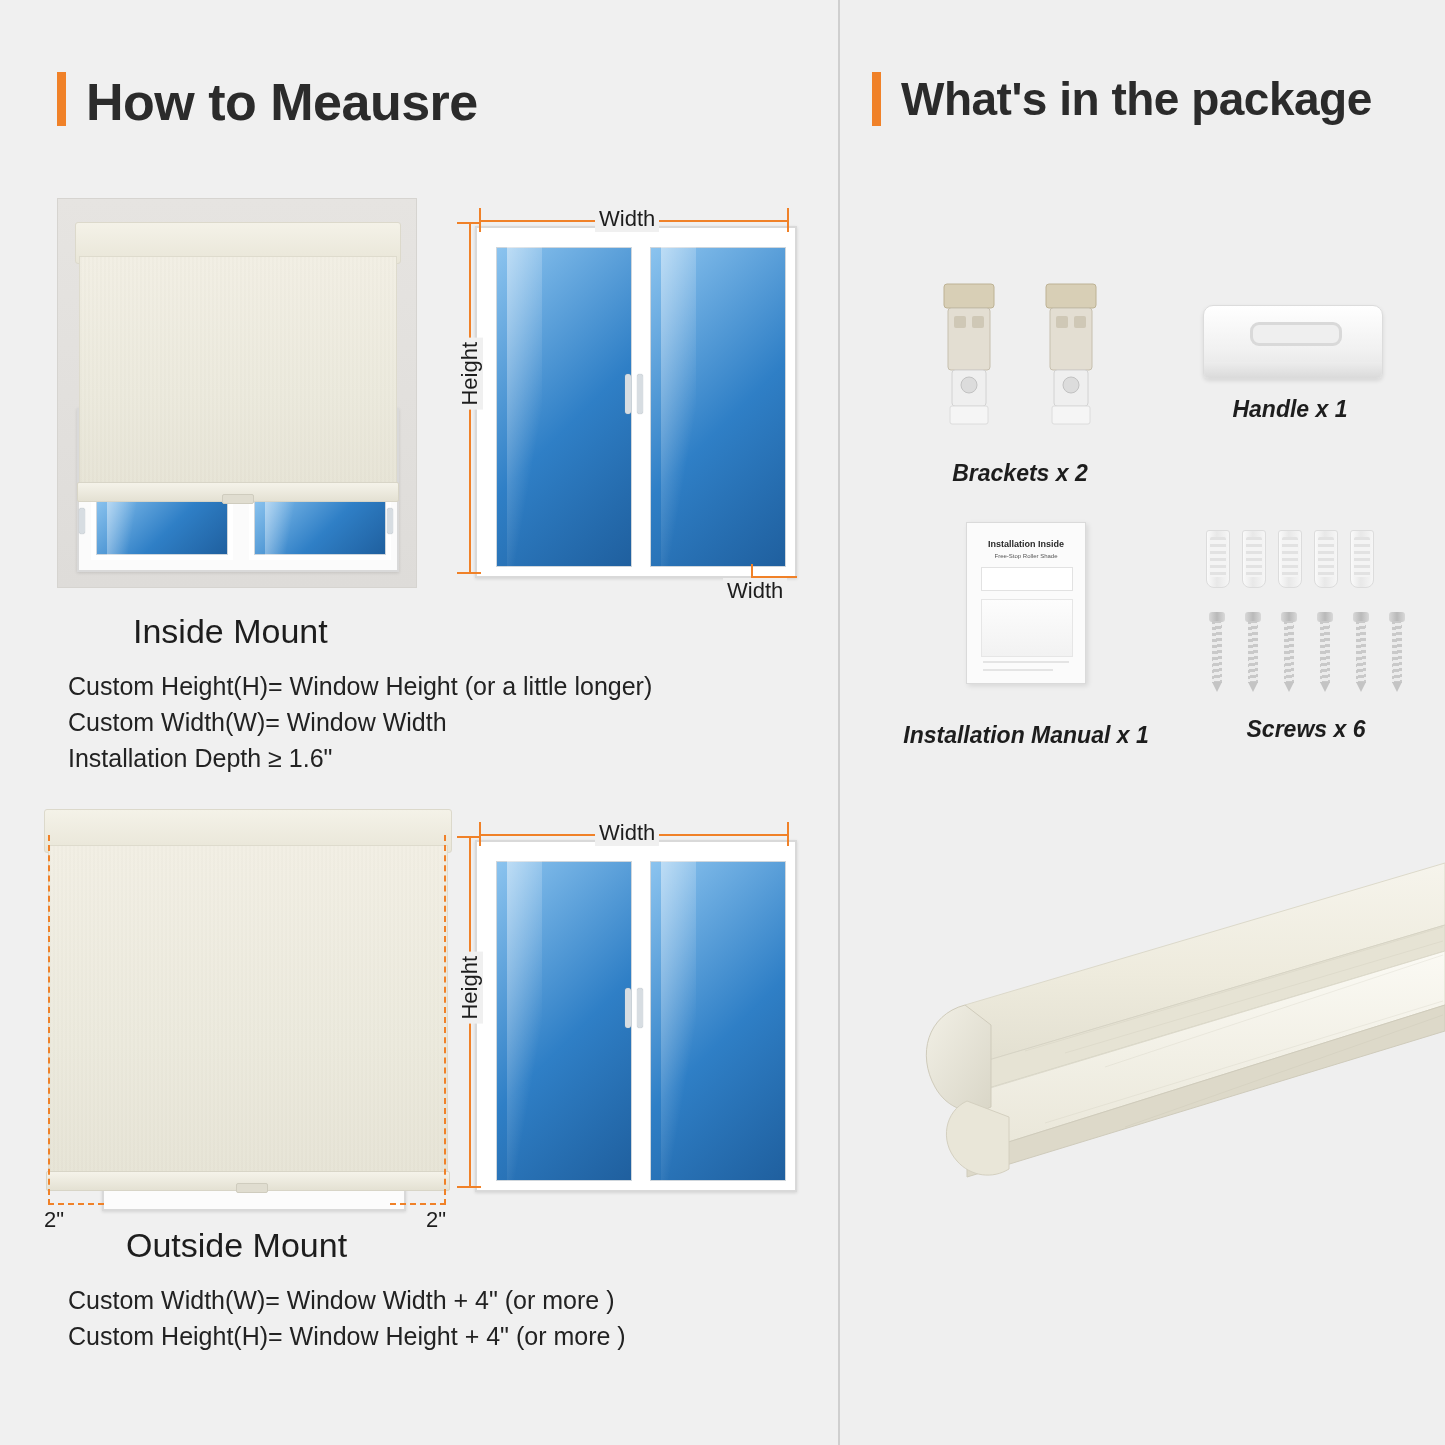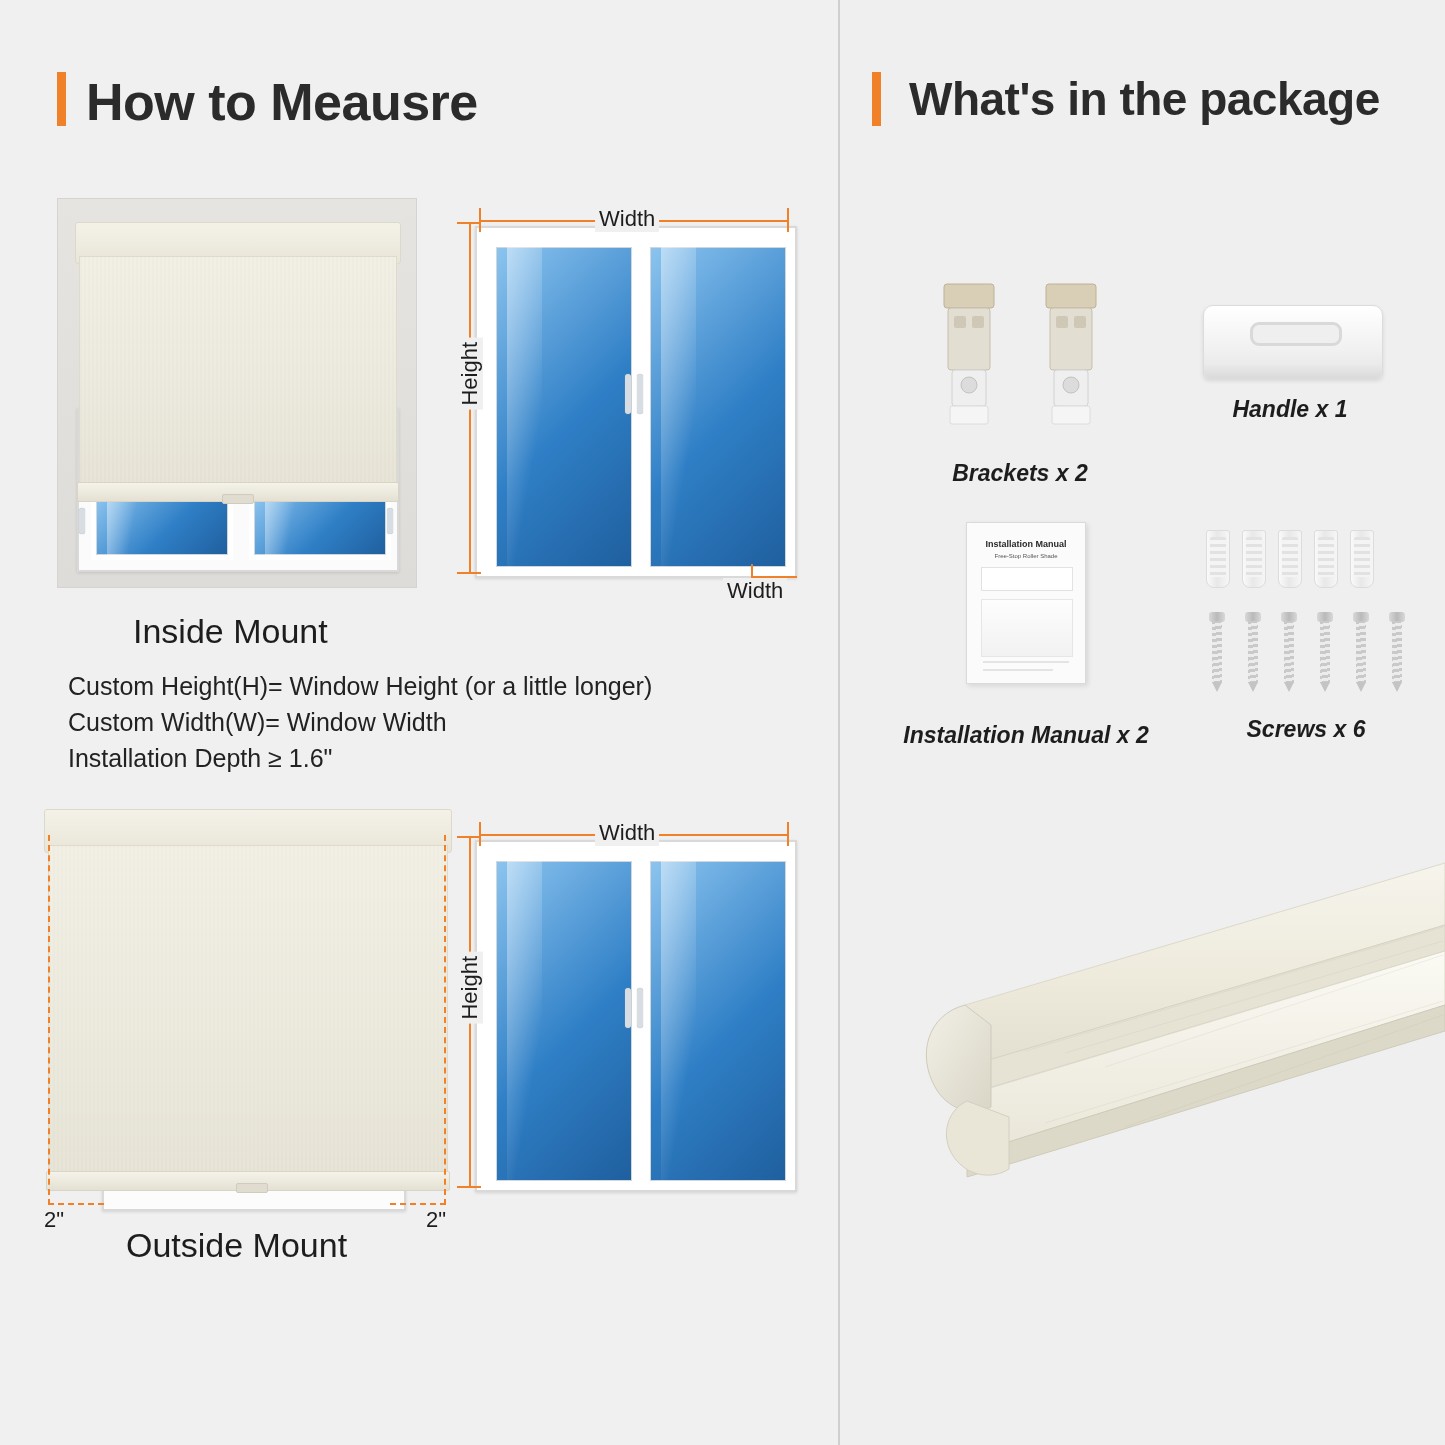--- a/index.html
+++ b/index.html
@@ -49,21 +49,21 @@
     flex: none;
   }
   .heading .txt {
     font-size: 52px;
     font-weight: bold;
     color: #2b2b2b;
     white-space: nowrap;
     letter-spacing: -0.5px;
   }
   #heading-left { left: 57px; top: 72px; }
-  #heading-right { left: 872px; top: 72px; gap: 8px; }
+  #heading-right { left: 872px; top: 72px; }
   #heading-right .txt { font-size: 46px; }
 
   
   .mount-block { position: absolute; }
 
   
   .wall {
     position: absolute;
     background: linear-gradient(180deg,#e6e4e1 0%, #dedcd9 100%);
     border: 1px solid #d6d4d0;
@@ -399,20 +399,24 @@
     <div class="mlabel" style="left:140px; top:8px;">Width</div>
 
     <div class="mline v" style="left:14px; top:24px; height:352px;"></div>
     <div class="tick" style="left:2px; top:24px; width:24px; height:2px;"></div>
     <div class="tick" style="left:2px; top:374px; width:24px; height:2px;"></div>
     <div class="mlabel vert" style="left:2px; top:140px;">Height</div>
   </div>
 
   <div class="mount-title" style="left:126px; top:1226px;">Outside Mount</div>
 
+  <div class="mount-lines" style="left:68px; top:1282px; width:720px;">
+    <div>Custom Width(W)= Window Width + 4"  (or more )</div>
+    <div>Custom Height(H)= Window Height + 4" (or more )</div>
+  </div>
 
   <div class="heading" id="heading-right">
     <div class="bar"></div>
     <div class="txt">What's in the package</div>
   </div>
 
   <div class="bracket" style="left:940px; top:280px;">
     <svg viewBox="0 0 58 150" width="58" height="150" aria-hidden="true">
       <rect x="4" y="4" width="50" height="24" rx="3" fill="#d8cfb6" stroke="#bdb294"></rect>
       <rect x="8" y="28" width="42" height="62" rx="3" fill="#e3ded2" stroke="#c6bfae"></rect>
@@ -436,28 +440,28 @@
   </div>
   <div class="pkg-caption" style="left:900px; top:460px; width:240px;">Brackets x 2</div>
 
   <div class="handle-item">
     <div class="slot"></div>
     <div class="lip"></div>
   </div>
   <div class="pkg-caption" style="left:1180px; top:396px; width:220px;">Handle x 1</div>
 
   <div class="manual">
-    <div class="m-title">Installation Manual</div>
+    <div class="m-title">Installation Inside</div>
     <div class="m-sub">Free-Stop Roller Shade</div>
     <div class="m-row" style="top:44px;"></div>
     <div class="m-pic"></div>
     <div class="m-line" style="top:138px; width:86px;"></div>
     <div class="m-line" style="top:146px; width:70px;"></div>
   </div>
-  <div class="pkg-caption" style="left:892px; top:722px; width:268px;">Installation Manual x 2</div>
+  <div class="pkg-caption" style="left:892px; top:722px; width:268px;">Installation Manual x 1</div>
 
   <div class="anchor" style="left:1206px; top:530px;"></div>
   <div class="anchor" style="left:1242px; top:530px;"></div>
   <div class="anchor" style="left:1278px; top:530px;"></div>
   <div class="anchor" style="left:1314px; top:530px;"></div>
   <div class="anchor" style="left:1350px; top:530px;"></div>
 
   <div class="screw" style="left:1209px; top:612px;">
     <div class="head"></div>
       <div class="shaft"></div>

